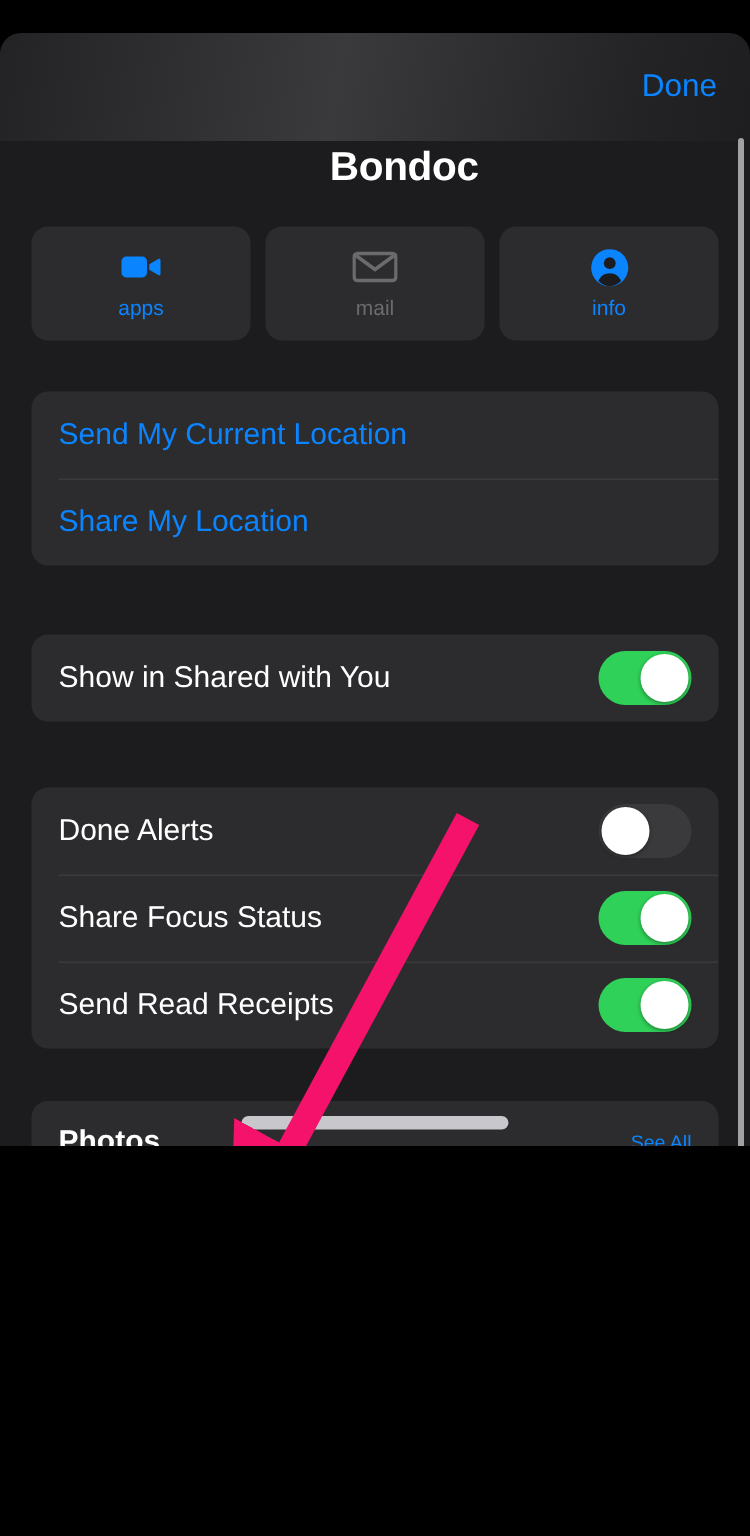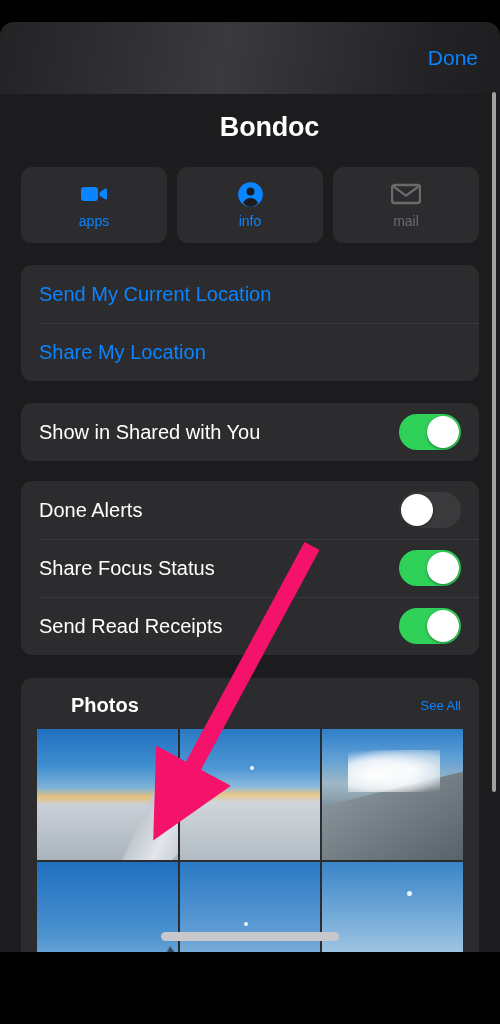--- a/index.html
+++ b/index.html
@@ -8,21 +8,21 @@
     width: 500px;
     height: 1024px;
     background: #000;
     font-family: "Liberation Sans", sans-serif;
     overflow: hidden;
   }
 
   #screen {
     position: relative;
     width: 500px;
-    height: 952px;
+    height: 764px;
     background: #000;
     overflow: hidden;
   }
 
   
   .sheet-stack-back {
     position: absolute;
     left: 24px; right: 24px;
     top: 9px;
     height: 60px;
@@ -82,21 +82,21 @@
     bottom: 0;
     background: #1c1c1e;
   }
 
   .contact-name {
     text-align: center;
     color: #fff;
     font-size: 27px;
     font-weight: bold;
     letter-spacing: -0.2px;
-    padding-top: 18px;
+    padding-top: 2px;
     margin-left: 39px;
   }
 
   
   .action-row {
     display: flex;
     gap: 10px;
     padding: 24px 21px 0 21px;
   }
   .action-btn {
@@ -115,21 +115,21 @@
   }
   .action-btn .glyph { height: 26px; display: flex; align-items: center; }
   .action-btn .lbl {
     font-size: 14px;
     color: #0a84ff;
   }
   .action-btn.disabled .lbl { color: #6b6b6e; }
 
   
   .card {
-    margin: 0 21px;
+    margin: 12px 21px;
     background: #2c2c2e;
     border-radius: 11px;
     overflow: hidden;
   }
   .row {
     display: flex;
     align-items: center;
     min-height: 58px;
     padding: 0 18px;
     position: relative;
@@ -194,21 +194,20 @@
   .photos-head {
     display: flex;
     align-items: center;
     justify-content: space-between;
     padding: 16px 18px 12px 18px;
   }
   .photos-title {
     color: #fff;
     font-size: 20px;
     font-weight: bold;
-    margin-left: 32px;
   }
   .see-all {
     color: #0a84ff;
     font-size: 13px;
   }
   .photo-grid {
     display: grid;
     grid-template-columns: repeat(3, 1fr);
     gap: 2px;
     padding: 0 16px;
@@ -340,39 +339,39 @@
       <button class="action-btn">
         <span class="glyph">
           <svg width="28" height="26" viewBox="0 0 28 20" fill="#0a84ff">
             <rect x="1" y="3" width="17" height="14" rx="3.2"></rect>
             <path d="M19.5 8.2l6-3.6c.6-.4 1.5 0 1.5.8v9.2c0 .8-.9 1.2-1.5.8l-6-3.6z"></path>
           </svg>
         </span>
         <span class="lbl">apps</span>
       </button>
 
+      <button class="action-btn disabled">
+        <span class="glyph">
+          <svg width="30" height="24" viewBox="0 0 30 22">
+            <rect x="1" y="2" width="28" height="18" rx="2.5" fill="none" stroke="#6b6b6e" stroke-width="2.4"></rect>
+            <path d="M2.5 3.5L15 12.6 27.5 3.5" fill="none" stroke="#6b6b6e" stroke-width="2.4"></path>
+          </svg>
+        </span>
+        <span class="lbl">mail</span>
+      </button>
+
       <button class="action-btn">
         <span class="glyph">
           <svg width="27" height="27" viewBox="0 0 24 24">
             <circle cx="12" cy="12" r="11" fill="#0a84ff"></circle>
             <circle cx="12" cy="9.3" r="3.5" fill="#1c1c1e"></circle>
             <path d="M5.3 19.8c1.2-3 3.7-4.6 6.7-4.6s5.5 1.6 6.7 4.6A11 11 0 0 1 12 23a11 11 0 0 1-6.7-3.2z" fill="#1c1c1e"></path>
           </svg>
         </span>
         <span class="lbl">info</span>
-      </button>
-
-      <button class="action-btn disabled">
-        <span class="glyph">
-          <svg width="30" height="24" viewBox="0 0 30 22">
-            <rect x="1" y="2" width="28" height="18" rx="2.5" fill="none" stroke="#6b6b6e" stroke-width="2.4"></rect>
-            <path d="M2.5 3.5L15 12.6 27.5 3.5" fill="none" stroke="#6b6b6e" stroke-width="2.4"></path>
-          </svg>
-        </span>
-        <span class="lbl">mail</span>
       </button>
 
     </div>
 
     <div style="height:22px"></div>
     <div class="card">
       <div class="row">
         <span class="row-link">Send My Current Location</span>
       </div>
       <div class="row">

